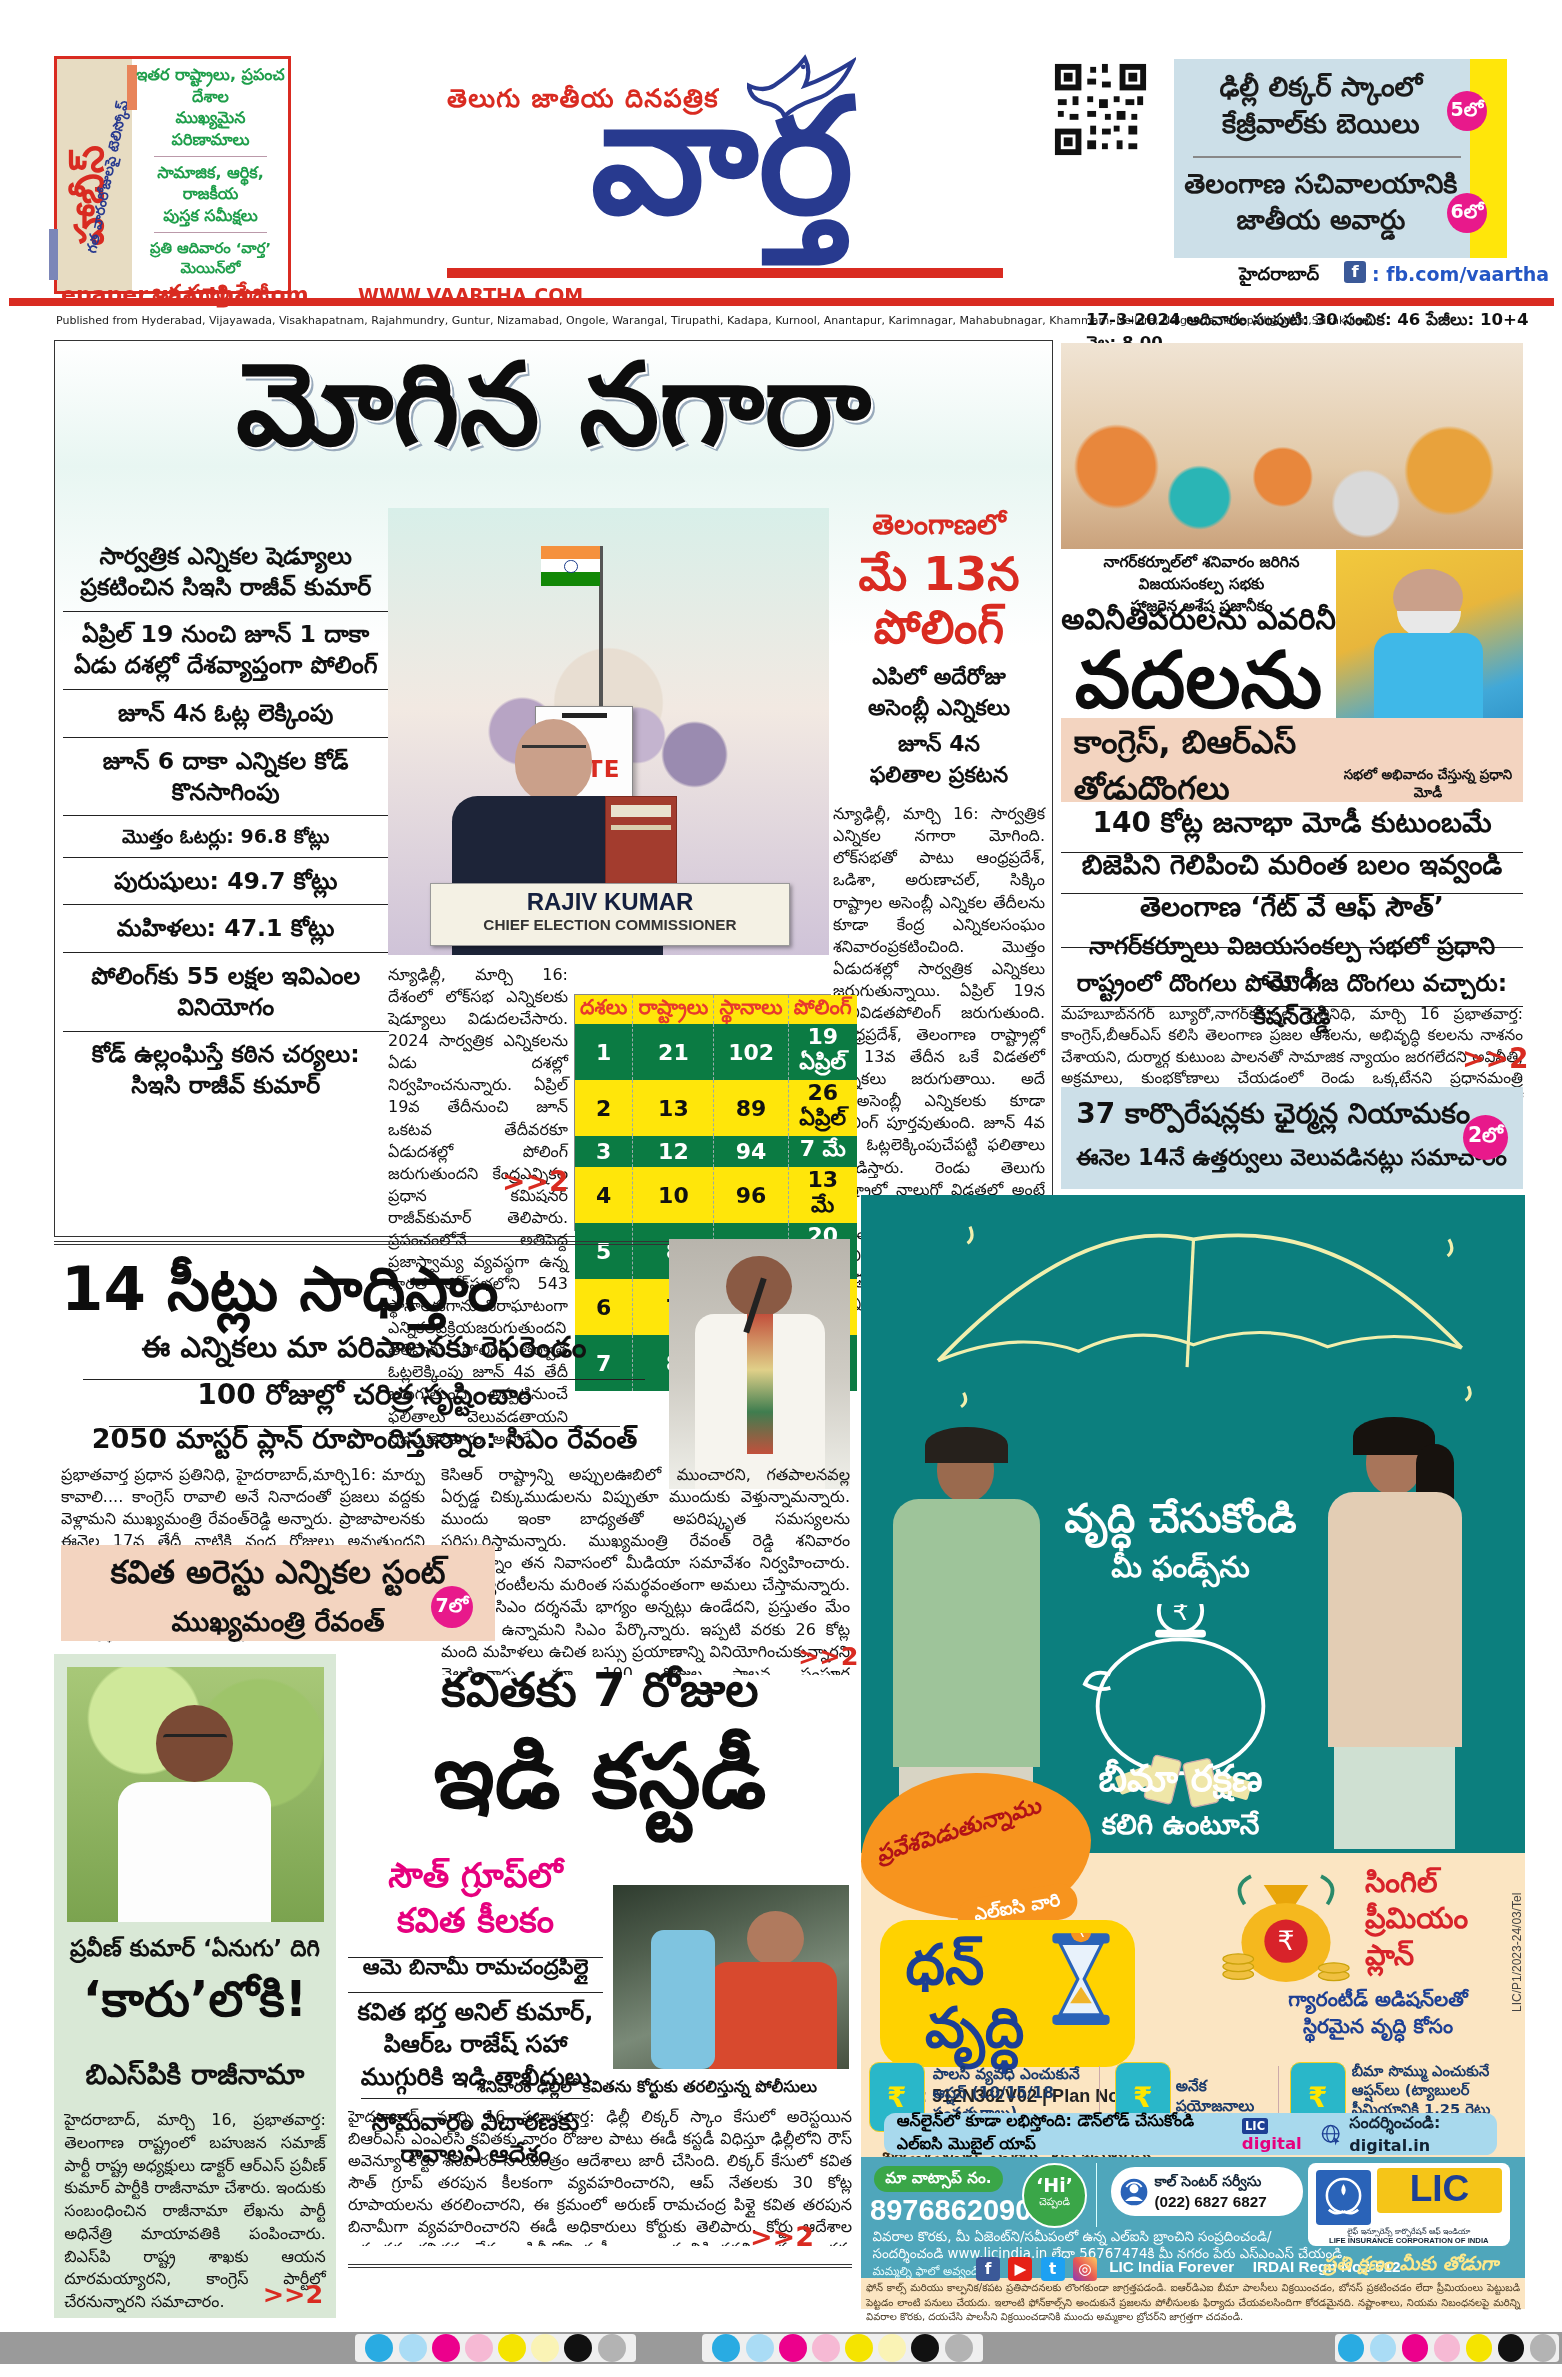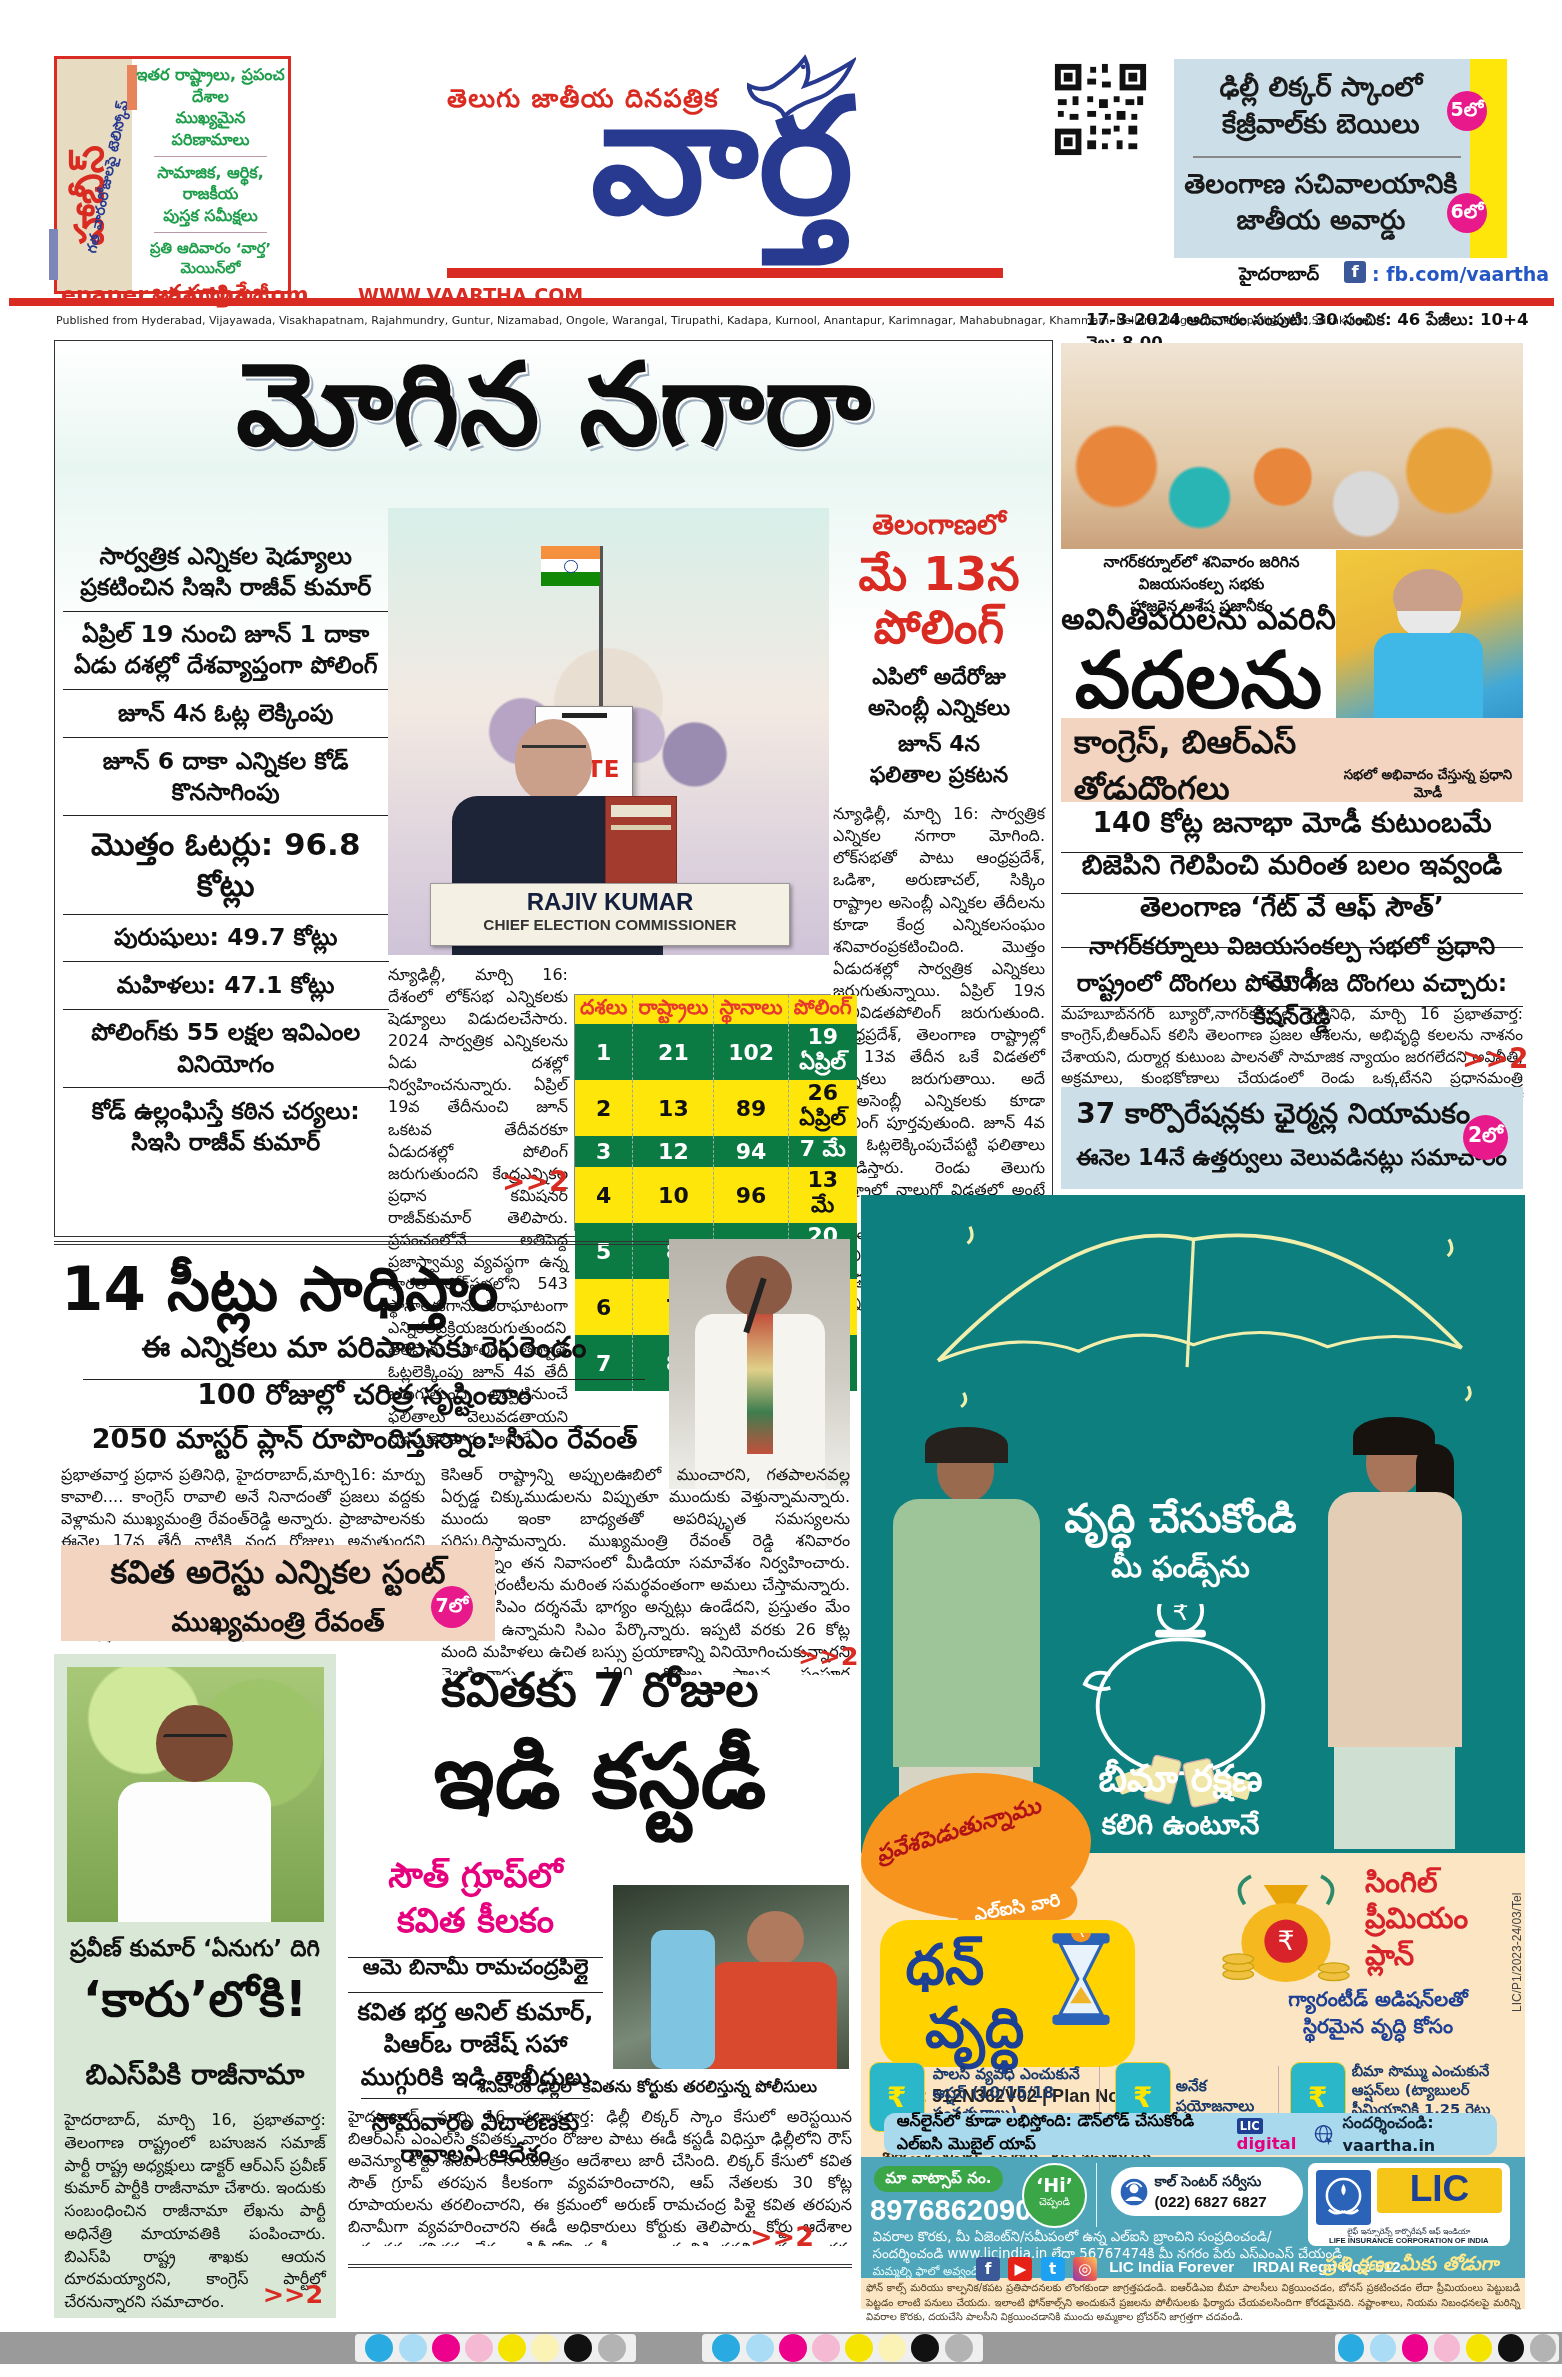--- a/index.html
+++ b/index.html
@@ -122,21 +122,21 @@
 
   <div class="abs" style="left:54px;top:340px;width:997px;height:895px;border:1.9px solid #333;background:linear-gradient(180deg,#ffffff 0%,#e8f6f2 14%,#ffffff 34%);">
 
     <div class="abs tc b" style="left:0;top:3.8px;width:100%;font-size:114px;line-height:1.05;color:#0d0d0d;text-shadow:1.9px 1.9px 0 #fff,3.8px 3.8px 0 #9ab;">మోగిన నగారా</div>
 
     <div class="abs" style="left:7.7px;top:192px;width:326px;">
       <div class="tc b" style="font-size:23.6px;line-height:1.32;padding:7.7px 3.8px;border-bottom:1.9px solid #222;">సార్వత్రిక ఎన్నికల షెడ్యూలు ప్రకటించిన సిఇసి రాజీవ్ కుమార్</div>
       <div class="tc b" style="font-size:23.6px;line-height:1.32;padding:7.7px 3.8px;border-bottom:1.9px solid #222;">ఏప్రిల్ 19 నుంచి జూన్ 1 దాకా ఏడు దశల్లో దేశవ్యాప్తంగా పోలింగ్</div>
       <div class="tc b" style="font-size:23.6px;line-height:1.32;padding:7.7px 3.8px;border-bottom:1.9px solid #222;">జూన్ 4న ఓట్ల లెక్కింపు</div>
       <div class="tc b" style="font-size:23.6px;line-height:1.32;padding:7.7px 3.8px;border-bottom:1.9px solid #222;">జూన్ 6 దాకా ఎన్నికల కోడ్ కొనసాగింపు</div>
-      <div class="tc b" style="font-size:31px;line-height:1.32;padding:7.7px 3.8px;border-bottom:1.9px solid #222;">మొత్తం ఓటర్లు: 96.8 కోట్లు</div>
+      <div class="tc b" style="font-size:19px;line-height:1.32;padding:7.7px 3.8px;border-bottom:1.9px solid #222;">మొత్తం ఓటర్లు: 96.8 కోట్లు</div>
       <div class="tc b" style="font-size:23.6px;line-height:1.32;padding:7.7px 3.8px;border-bottom:1.9px solid #222;">పురుషులు: 49.7 కోట్లు</div>
       <div class="tc b" style="font-size:23.6px;line-height:1.32;padding:7.7px 3.8px;border-bottom:1.9px solid #222;">మహిళలు: 47.1 కోట్లు</div>
       <div class="tc b" style="font-size:23.6px;line-height:1.32;padding:7.7px 3.8px;border-bottom:1.9px solid #222;">పోలింగ్‌కు 55 లక్షల ఇవిఎంల వినియోగం</div>
       <div class="tc b" style="font-size:23.6px;line-height:1.32;padding:7.7px 3.8px;">కోడ్ ఉల్లంఘిస్తే కఠిన చర్యలు: సిఇసి రాజీవ్ కుమార్</div>
     </div>
 
     <div class="abs photo" style="left:333px;top:167px;width:441px;height:447px;background:linear-gradient(180deg,#d8efe9 0%,#f2e9e2 45%,#cfc3d8 100%);">
       <div class="abs" style="left:77px;top:89px;width:287px;height:192px;background:
         radial-gradient(circle at 20% 70%,#b7a4c4 0 12%,transparent 13%),
         radial-gradient(circle at 40% 80%,#8d7da3 0 10%,transparent 11%),
@@ -442,21 +442,21 @@
       <span class="b" style="font-size:16.6px;color:#1d3f94;">
         <span style="background:#1d3f94;color:#fff;padding:0.6px 3.2px;border-radius:2.6px;font-size:11.5px;">LIC</span>
         <span style="color:#e6007e;">digital</span>
       </span>
       <svg width="25.5" height="25.5" viewBox="0 0 40 40">
         <circle cx="20" cy="20" r="17" fill="none" stroke="#1d3f94" stroke-width="3"></circle>
         <ellipse cx="20" cy="20" rx="8" ry="17" fill="none" stroke="#1d3f94" stroke-width="2.4"></ellipse>
         <line x1="3" y1="20" x2="37" y2="20" stroke="#1d3f94" stroke-width="2.4"></line>
         <path d="M26 26 l12 10 l-6 2 l-2 6 Z" fill="#1d3f94"></path>
       </svg>
-      <span class="b" style="font-size:16px;color:#123;">సందర్శించండి: vaartha.in</span>
+      <span class="b" style="font-size:16px;color:#123;">సందర్శించండి: digital.in</span>
     </div>
 
     <div class="abs" style="left:0;top:962px;width:100%;height:121px;background:#4fa6bb;">
       <div class="abs" style="left:12.8px;top:9px;padding:2.6px 11.5px;background:#3aa648;color:#fff;border-radius:15.3px;font-size:15.3px;font-weight:bold;">మా వాట్సాప్ నం.</div>
       <div class="abs b" style="left:9px;top:37px;font-size:29px;color:#fff;font-family:'Liberation Sans',sans-serif;">8976862090</div>
       <div class="abs" style="left:161px;top:6.4px;width:61px;height:61px;border-radius:50%;background:#3aa648;border:2.6px solid #fff;color:#fff;text-align:center;">
         <div class="b" style="font-size:19px;margin-top:9px;">‘Hi’</div>
         <div style="font-size:10.2px;">చెప్పండి</div>
       </div>
       <div class="abs" style="left:235px;top:6.4px;height:64px;border-left:1.3px solid #dff;"></div>

